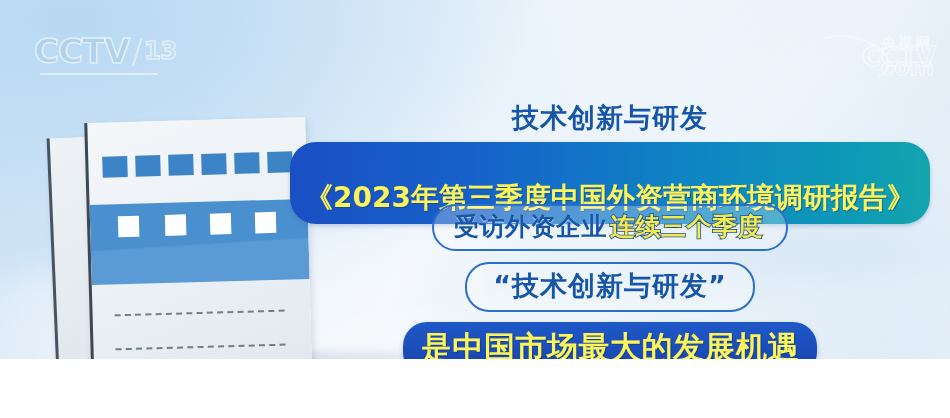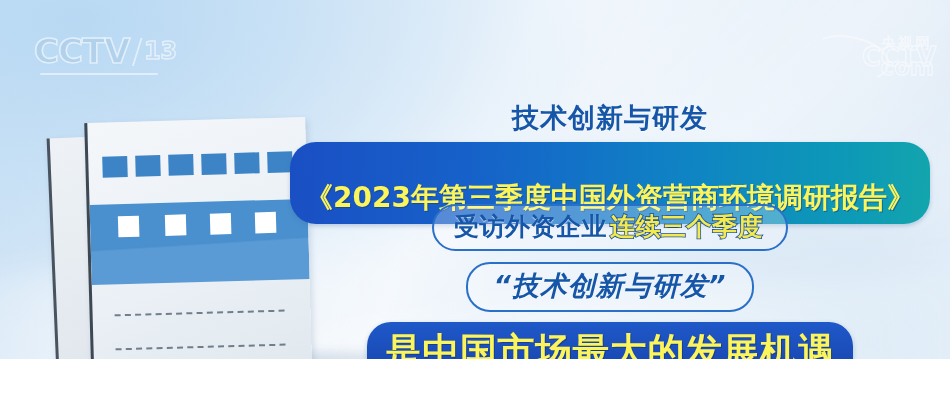--- a/index.html
+++ b/index.html
@@ -294,41 +294,41 @@
   #line3 .hi {
     color: #f2ea4e;
     -webkit-text-stroke: 1.6px #1d4e96;
     paint-order: stroke fill;
     text-shadow: none;
     margin: 0 3px;
   }
 
   
   #line4 { top: 162px; }
-  #line4 .pill-outline { padding: 4px 26px 6px 26px; font-style: italic; }
+  #line4 .pill-outline { padding: 4px 26px 6px 26px; }
   #line4 .cn {
     font-size: 27px;
     color: #1656a8;
     letter-spacing: 1px;
     text-shadow: 0 1px 1px rgba(255,255,255,0.7);
   }
 
   
   #line5 { top: 222px; }
   .pill-solid {
     display: inline-flex;
     align-items: center;
     justify-content: center;
     padding: 5px 18px 7px 18px;
     border-radius: 24px;
     background: linear-gradient(180deg, #1f58c8 0%, #1a4cb8 55%, #15409f 100%);
     box-shadow: 0 2px 5px rgba(60,100,150,0.3);
   }
   #line5 .cn {
-    font-size: 37px;
+    font-size: 31px;
     letter-spacing: 0.5px;
     color: #fbf45b;
     text-shadow: 1px 1px 0 rgba(18,50,120,0.6);
   }
 </style>
 </head>
 <body>
 
 <div id="stage">
 

